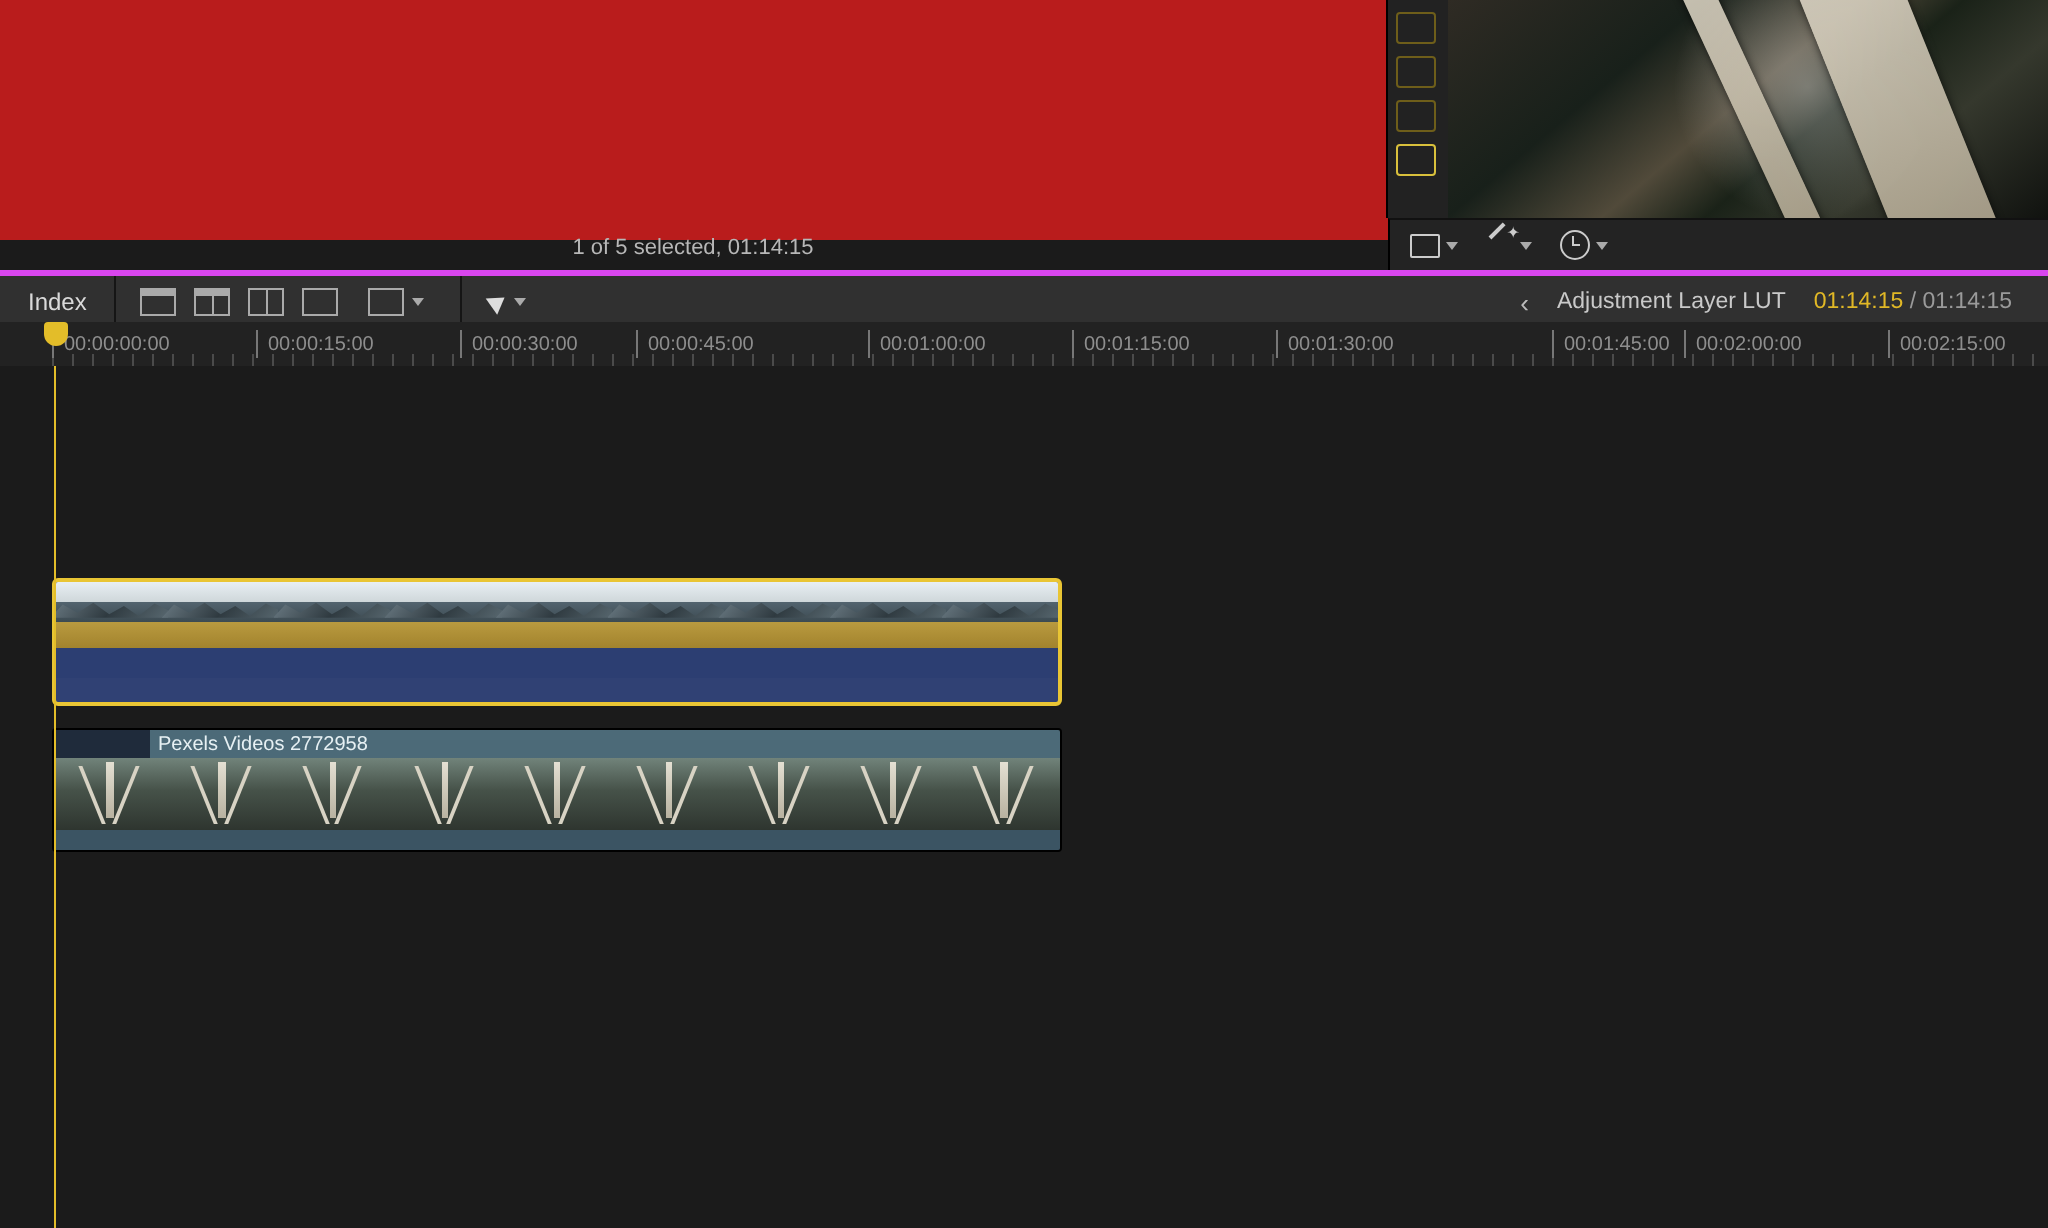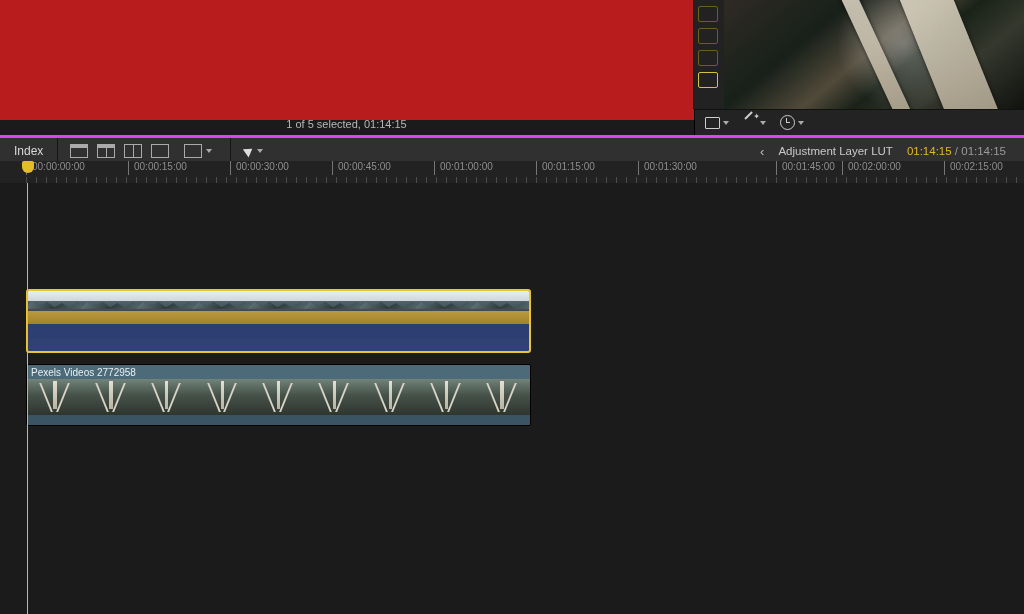--- a/index.html
+++ b/index.html
@@ -220,21 +220,21 @@
     left: 0; right: 0;
     height: 22px;
     background: #222;
     border-bottom: 1px solid #111;
   }
   .ruler-inner {
     position: absolute; left: 26px; right: 0; top: 0; bottom: 0;
   }
   .ruler-mark {
     position: absolute; top: 0; height: 100%;
-    display: flex; align-items: flex-start;
+    display: flex; align-items: center;
     color: #8e8e8e;
     font-size: 10px;
     font-variant-numeric: tabular-nums;
   }
   .ruler-mark .bar { width: 1px; height: 14px; background: #777; margin-right: 5px; }
   .ruler-ticks {
     position:absolute; left:0; right:0; bottom:0; height:6px;
     background-image: repeating-linear-gradient(to right, #4b4b4b 0, #4b4b4b 1px, transparent 1px, transparent 10px);
   }
   .playhead-head {
@@ -323,20 +323,21 @@
     top: 181px;
     height: 62px;
     background: #1f2b3b;
     border: 1px solid #000;
     border-radius: 2px;
     overflow: hidden;
   }
   .clip.original .clip-header {
     background: #4c6a78;
     color: #e6f0f3;
+    margin-left: 48px;
   }
   .thumb-strip.bridge {
     height: 36px;
     display: flex;
     background: #49564c;
   }
   .thumb-strip.bridge .frame {
     flex: 1;
     position: relative;
     background: linear-gradient(to bottom,#71837a 0%, #465249 45%, #2e352f 100%);
@@ -445,21 +446,21 @@
         <span>00:00:00:00</span>
       </div>
       <div class="ruler-mark" style="left: 102px;">
         <span class="bar"></span>
         <span>00:00:15:00</span>
       </div>
       <div class="ruler-mark" style="left: 204px;">
         <span class="bar"></span>
         <span>00:00:30:00</span>
       </div>
-      <div class="ruler-mark" style="left: 306px;">
+      <div class="ruler-mark" style="left: 292px;">
         <span class="bar"></span>
         <span>00:00:45:00</span>
       </div>
       <div class="ruler-mark" style="left: 408px;">
         <span class="bar"></span>
         <span>00:01:00:00</span>
       </div>
       <div class="ruler-mark" style="left: 510px;">
         <span class="bar"></span>
         <span>00:01:15:00</span>

